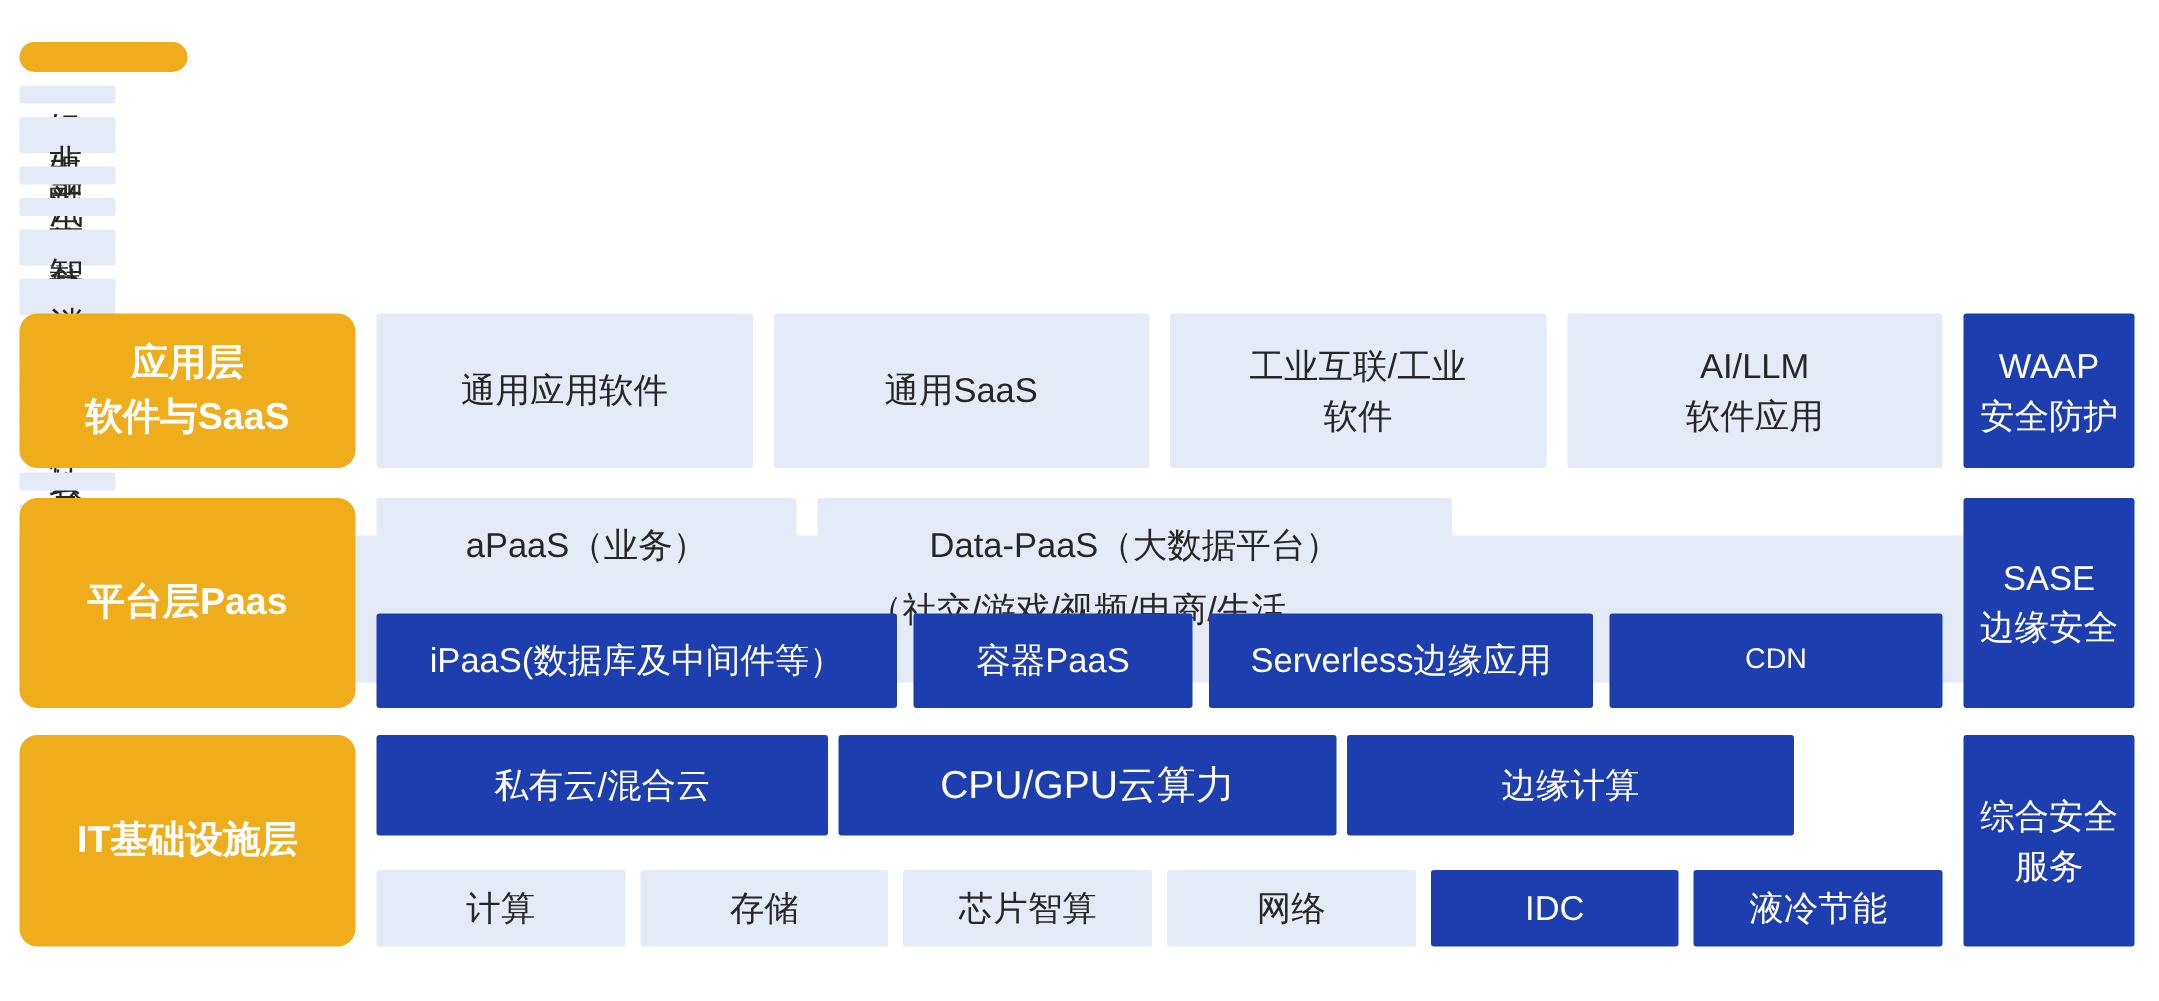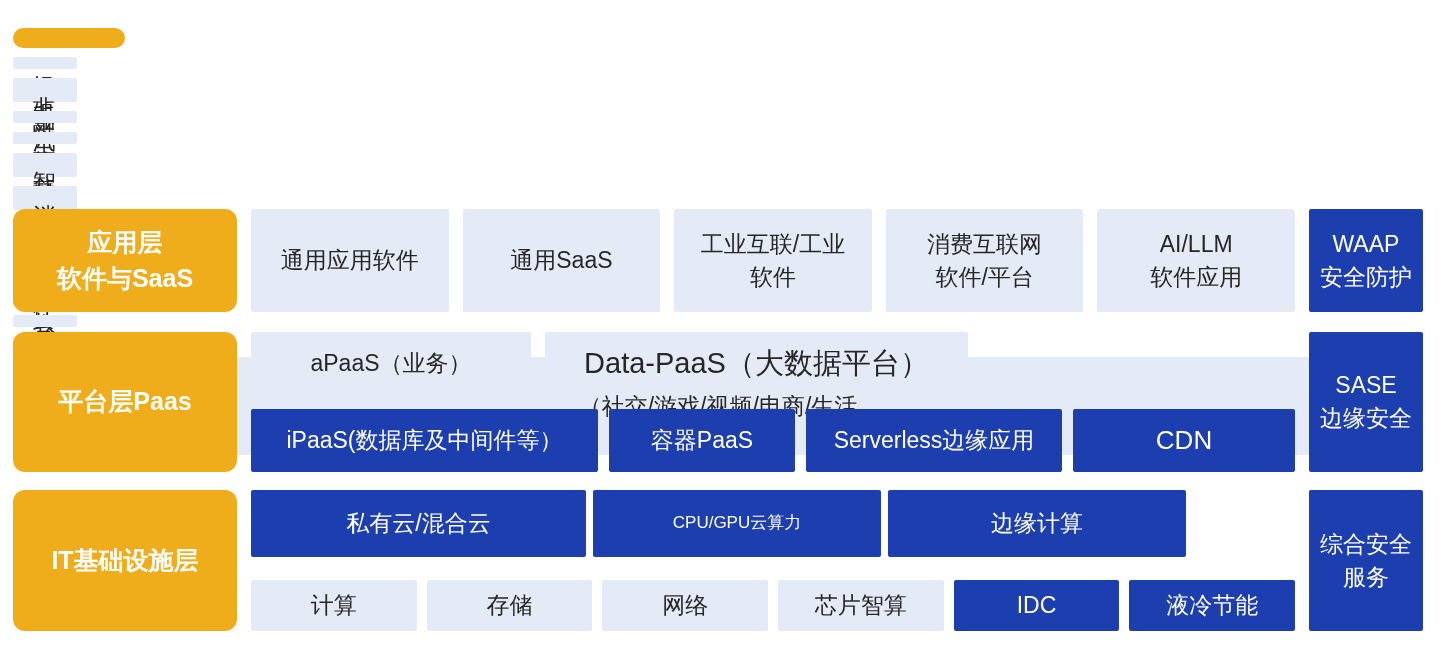--- a/index.html
+++ b/index.html
@@ -51,34 +51,34 @@
   .layer-header{width:224px;flex-shrink:0;font-size:25px;line-height:1.4;}
   .app-box{flex:1;font-size:23px;}
   .side-box{width:114px;flex-shrink:0;font-size:23px;}
 
   
   .row-platform{height:140px;gap:14px;margin-bottom:18px;}
   .mid-col{flex:1;display:flex;flex-direction:column;}
   .platform-mid{gap:14px;}
   .paas-row{display:flex;gap:14px;height:63px;}
   .paas-a{width:280px;flex-shrink:0;font-size:23px;}
-  .paas-data{width:423px;flex-shrink:0;font-size:29px;}
+  .paas-data{width:423px;flex-shrink:0;font-size:23px;}
   .paas-ai{width:296px;flex-shrink:0;font-size:23px;}
   .ipaas-row{display:flex;gap:11px;height:63px;}
   .ipaas{width:347px;flex-shrink:0;font-size:23px;}
   .cpaas{width:186px;flex-shrink:0;font-size:23px;}
   .serverless{width:256px;flex-shrink:0;font-size:23px;}
-  .cdn{flex:1;font-size:26px;}
+  .cdn{flex:1;font-size:19px;}
 
   
   .row-infra{height:141px;gap:14px;}
   .infra-mid{gap:11px;}
   .cloud-row{display:flex;gap:7px;height:67px;}
-  .cloud-private{width:335px;flex-shrink:0;font-size:23px;}
-  .cloud-cpu{width:288px;flex-shrink:0;font-size:17px;}
+  .cloud-private{width:301px;flex-shrink:0;font-size:23px;}
+  .cloud-cpu{width:332px;flex-shrink:0;font-size:26px;}
   .cloud-edge{width:298px;flex-shrink:0;font-size:23px;}
   .res-row{display:flex;gap:10px;height:63px;}
   .res-box{flex:1;font-size:23px;margin-top:12px;}
 </style>
 </head>
 <body>
 
 <div class="canvas">
 
   <div class="row row-industry">
@@ -136,24 +136,20 @@
       <div class="l">通用应用软件</div>
     </div>
     <div class="box light app-box">
       <div class="l">通用SaaS</div>
     </div>
     <div class="box light app-box">
       <div class="l">工业互联/工业</div>
       <div class="l">软件</div>
     </div>
     <div class="box light app-box">
-      <div class="l">消费互联网</div>
-      <div class="l">软件/平台</div>
-    </div>
-    <div class="box light app-box">
       <div class="l">AI/LLM</div>
       <div class="l">软件应用</div>
     </div>
     <div class="box dark side-box">
       <div class="l">WAAP</div>
       <div class="l">安全防护</div>
     </div>
   </div>
 
   <div class="row row-platform">
@@ -207,24 +203,24 @@
         </div>
       </div>
       <div class="res-row">
         <div class="box light res-box">
           <div class="l">计算</div>
         </div>
         <div class="box light res-box">
           <div class="l">存储</div>
         </div>
         <div class="box light res-box">
+          <div class="l">芯片智算</div>
+        </div>
+        <div class="box light res-box">
           <div class="l">网络</div>
-        </div>
-        <div class="box light res-box">
-          <div class="l">芯片智算</div>
         </div>
         <div class="box dark res-box">
           <div class="l">IDC</div>
         </div>
         <div class="box dark res-box">
           <div class="l">液冷节能</div>
         </div>
       </div>
     </div>
     <div class="box dark side-box">

